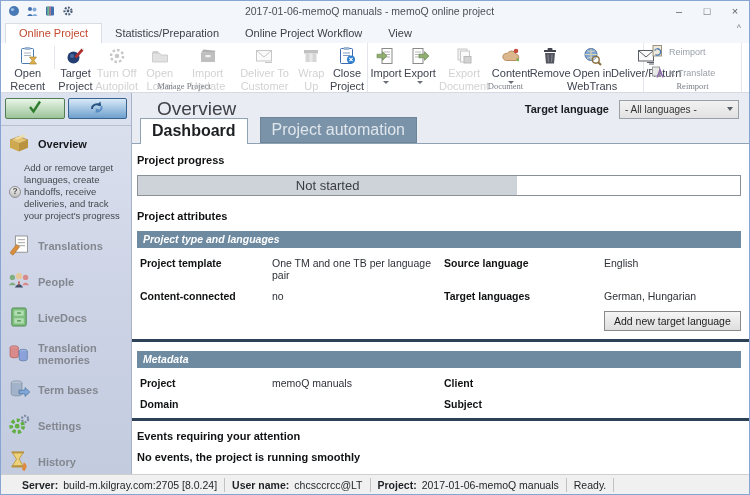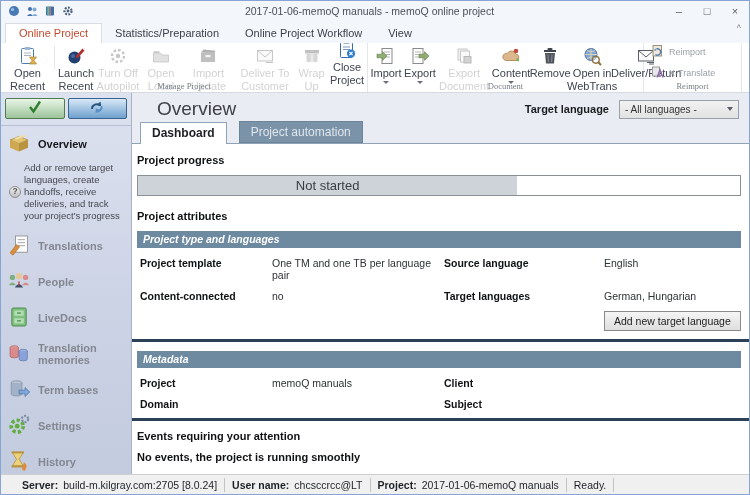--- a/index.html
+++ b/index.html
@@ -49,21 +49,21 @@
   .qmark { flex:none; width:12px; height:12px; border-radius:50%; background:linear-gradient(180deg,#f2f2f2,#bfbfbf); border:1px solid #8e8e8e; color:#555; font-size:8.5px; font-weight:bold; display:flex; align-items:center; justify-content:center; align-self:center; }
 
   
   .content { flex:1; display:flex; flex-direction:column; overflow:hidden; }
   .content-header { height:30px; display:flex; align-items:center; padding:2px 10px 0 25px; flex:none; }
   .page-title { font-size:19px; color:#3f4146; flex:1; }
   .tl-label { font-size:11px; font-weight:bold; color:#1a1c20; margin-right:10px; }
   .tl-select { width:120px; height:19px; background:linear-gradient(180deg,#f2f2f2,#e2e2e2); border:1px solid #9aa0a8; font-size:10px; color:#333; display:flex; align-items:center; padding:0 5px; justify-content:space-between; }
   .tl-select .dcaret { width:0; height:0; border-left:3.5px solid transparent; border-right:3.5px solid transparent; border-top:4px solid #5a5e66; }
   .ctabs { display:flex; align-items:flex-end; padding-left:8px; height:20px; flex:none; }
-  .ctab { font-size:12px; padding:3px 11px; white-space:nowrap; }
+  .ctab { font-size:16px; padding:3px 11px; white-space:nowrap; }
   .ctab.selected { background:#fff; border:1px solid #8fa3b5; border-bottom:none; font-weight:bold; color:#1d1f23; position:relative; z-index:2; margin-bottom:-1px; padding-bottom:4px; }
   .ctab.unselected { background:#7b93a9; border:1px solid #6d8599; color:#dfe6ec; margin-left:12px; }
   .panel { flex:1; background:#fff; border-top:1px solid #8fa3b5; padding:7px 8px 0 5px; overflow:hidden; position:relative; z-index:1; }
 
   .h-bold { font-weight:bold; font-size:11px; color:#101214; margin:3px 0 9px; }
   .progressbar { display:flex; height:21px; border:1px solid #8a9097; margin-bottom:14px; }
   .pseg { display:flex; align-items:center; justify-content:center; font-size:13px; color:#3a3e44; }
   .band { background:#6e8aa0; color:#fff; font-size:10.5px; font-style:italic; font-weight:bold; padding:2px 6px 3px; margin:0 0 9px; }
   .fgrid { display:grid; grid-template-columns:132px 172px 160px 1fr; row-gap:9px; font-size:10.5px; margin-bottom:8px; padding-left:3px; }
   .flabel { font-weight:bold; color:#101214; }
@@ -146,21 +146,21 @@
       <div class="rsep"></div>
       <div class="rbtn" style="width:40px;">
         <span class="ricon">
             <svg width="20" height="20" viewBox="0 0 20 20">
               <circle cx="8.5" cy="11.5" r="6" fill="#233f72"></circle>
               <circle cx="7" cy="10" r="2" fill="#4a6aa0"></circle>
               <path d="M9.5 10.5 L16.5 2.5 L18.5 4.5 L11.5 12.5 z" fill="#b03030"></path>
               <path d="M16.5 2.5 L18.5 4.5 L19 1.8z" fill="#e8e8e8"></path>
             </svg>
           </span>
-        <span>Launch Recent</span>
+        <span>Target Project</span>
       </div>
       <div class="rbtn disabled" style="width:44px;">
         <span class="ricon">
             <svg width="20" height="20" viewBox="0 0 20 20">
               <circle cx="10" cy="10" r="6" fill="none" stroke="#9a9a9a" stroke-width="2.4" stroke-dasharray="2.6 2"></circle>
               <circle cx="10" cy="10" r="2.3" fill="#9a9a9a"></circle>
             </svg>
           </span>
         <span>Turn Off Autopilot</span>
       </div>
@@ -196,21 +196,21 @@
       <div class="rbtn disabled" style="width:36px;">
         <span class="ricon">
             <svg width="20" height="20" viewBox="0 0 20 20">
               <rect x="3" y="4" width="14" height="3.5" fill="#8f8f8f"></rect>
               <rect x="4.5" y="7.5" width="11" height="8.5" fill="#b5b5b5"></rect>
               <rect x="8.5" y="7.5" width="3" height="8.5" fill="#d5d5d5"></rect>
             </svg>
           </span>
         <span>Wrap Up</span>
       </div>
-      <div class="rbtn" style="width:38px;justify-content:center;">
+      <div class="rbtn" style="width:38px;">
         <span class="ricon">
             <svg width="20" height="20" viewBox="0 0 20 20">
               <rect x="3.5" y="2.5" width="12" height="15" rx="1" fill="#fff" stroke="#3a6ab0"></rect>
               <rect x="6.5" y="1" width="6" height="3" rx="1" fill="#9fb6d4"></rect>
               <line x1="6" y1="7" x2="13" y2="7" stroke="#7a9ac0"></line>
               <line x1="6" y1="9.5" x2="13" y2="9.5" stroke="#7a9ac0"></line>
               <circle cx="14" cy="13.5" r="4" fill="#2f7ed0"></circle>
               <path d="M12.4 11.9 l3.2 3.2 M15.6 11.9 l-3.2 3.2" stroke="#fff" stroke-width="1.2"></path>
             </svg>
           </span>

